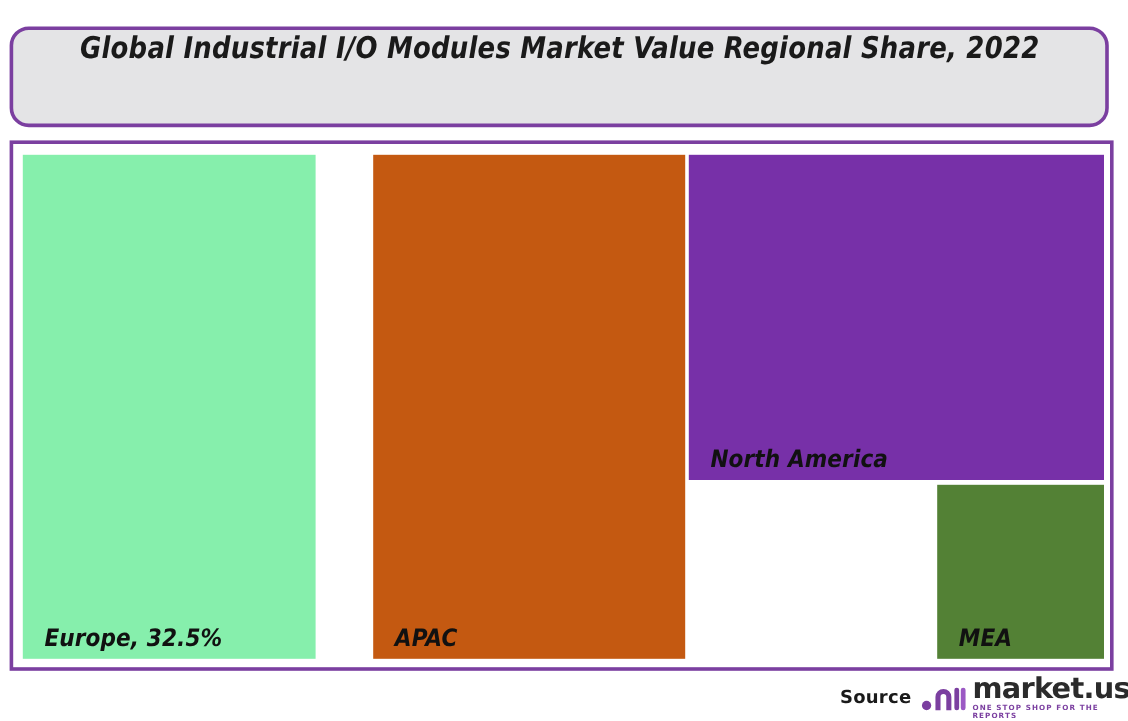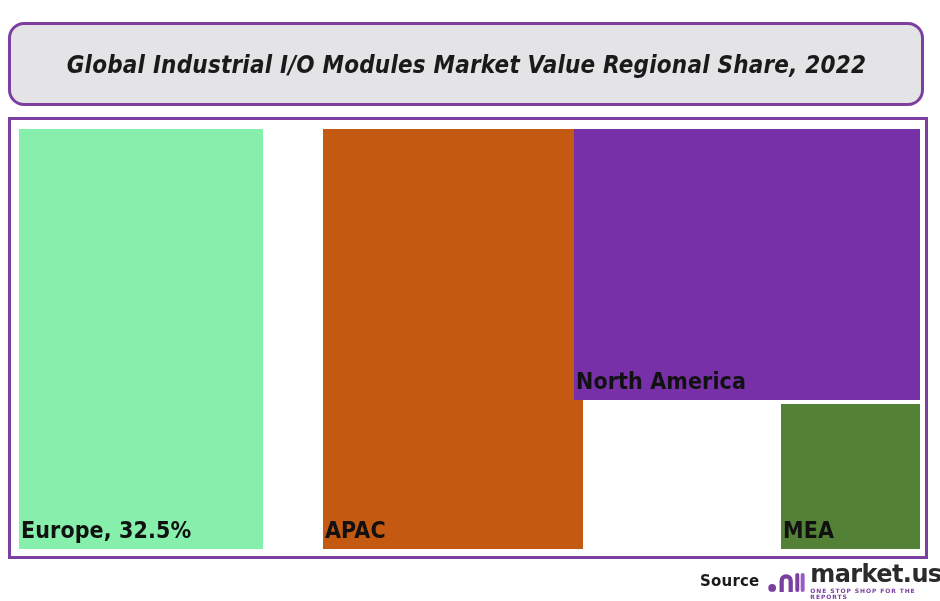--- a/index.html
+++ b/index.html
@@ -28,21 +28,20 @@
     position: absolute;
     left: 8px;
     top: 22px;
     width: 916px;
     height: 84px;
     box-sizing: border-box;
     background: #e4e4e6;
     border: 3px solid #7b3fa0;
     border-radius: 16px;
     display: flex;
-    align-items: center;
     justify-content: center;
   }
   .title-text {
     font-family: "DejaVu Sans Condensed", "Liberation Sans Narrow", "Liberation Sans", sans-serif;
     font-size: 25px;
     font-weight: bold;
     font-style: italic;
     color: #1a1a1a;
     letter-spacing: 0.2px;
     white-space: nowrap;
@@ -70,33 +69,34 @@
   }
 
   .tile {
     position: absolute;
     box-sizing: border-box;
     pointer-events: auto;
   }
 
   .tile-label {
     position: absolute;
-    left: 2px;
+    left: 18px;
     bottom: 6px;
     font-family: "DejaVu Sans Condensed", "Liberation Sans Narrow", "Liberation Sans", sans-serif;
-    font-size: 23px;
+    font-size: 20px;
     font-weight: bold;
+    font-style: italic;
     color: #111111;
     white-space: nowrap;
     letter-spacing: 0.1px;
   }
 
   
   #tile-europe        { left: 19px;  top: 129px; width: 288px; height: 420px; }
-  #tile-apac          { left: 311px; top: 129px; width: 260px; height: 420px; margin-left: 12px; }
+  #tile-apac          { left: 311px; top: 129px; width: 260px; height: 420px; }
   #tile-north-america { left: 574px; top: 129px; width: 346px; height: 271px; }
   #tile-south-america { left: 574px; top: 404px; width: 203px; height: 145px; }
   #tile-mea           { left: 781px; top: 404px; width: 139px; height: 145px; }
 
   
   .source-row {
     position: absolute;
     left: 700px;
     top: 564px;
     height: 34px;

